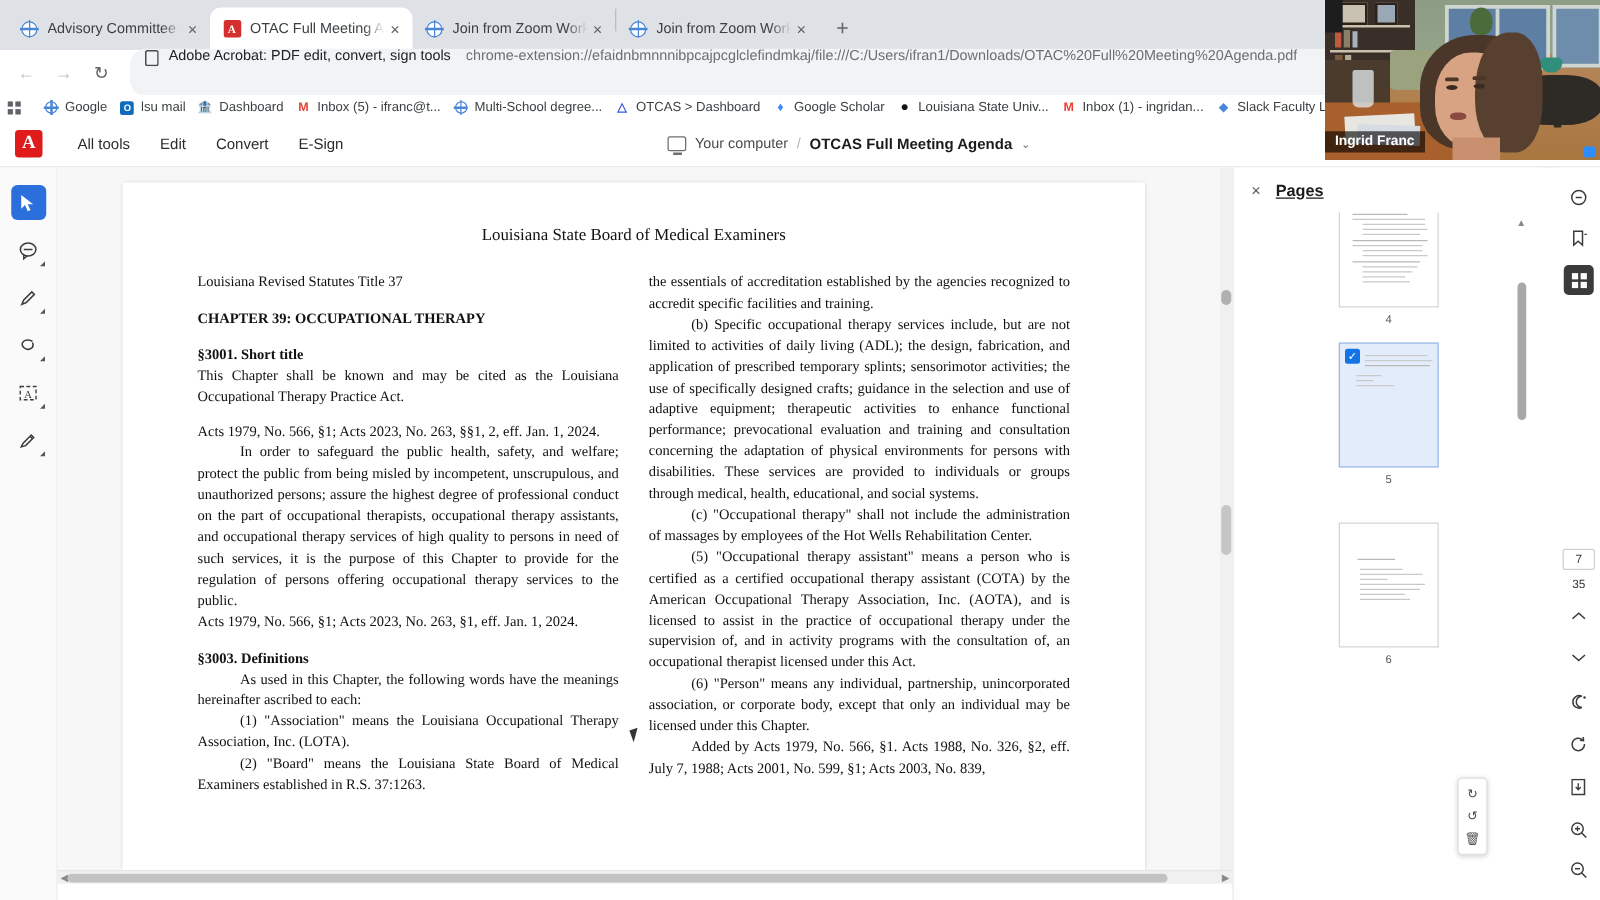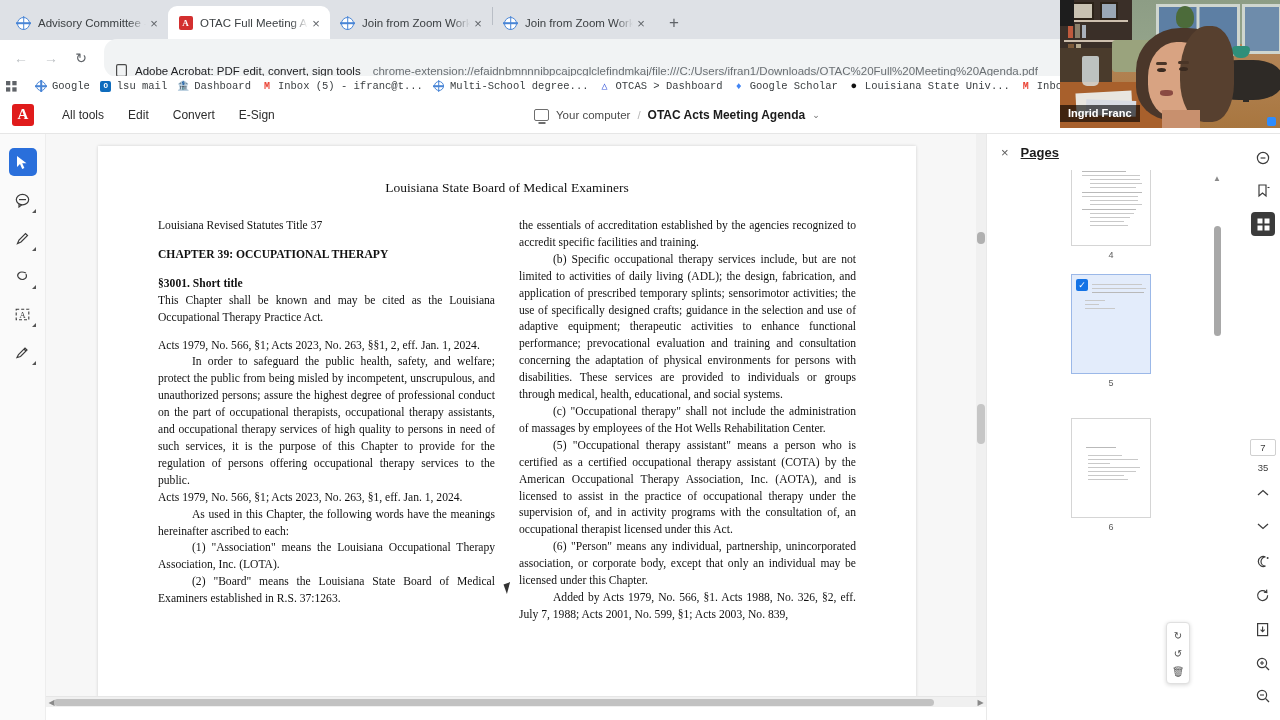--- a/index.html
+++ b/index.html
@@ -82,36 +82,35 @@
   }
   .navbtn {
     width: 26px; height: 26px; margin-right: 4px;
     display: flex; align-items: center; justify-content: center;
     color: #5f6368; font-size: 14px; border-radius: 50%;
   }
   .navbtn.dim { color: #bcc0c4; }
   .omnibox {
     flex: 1 1 auto; height: 38px; margin-left: 6px;
     background: #f1f3f4; border-radius: 13px;
-    display: flex; align-items: flex-end; padding: 0 10px;
+    display: flex; align-items: flex-start; padding: 0 10px;
     font-size: 11.5px; color: #202124; overflow: hidden;
   }
   .omni-icon {
     width: 14px; height: 14px; margin-right: 7px; flex: 0 0 14px;
     display: flex; align-items: center; justify-content: center;
   }
   .omni-ext { color: #202124; white-space: nowrap; font-size: 11.5px; }
   .omni-url { color: #6a6f73; white-space: nowrap; font-size: 11.5px; margin-left: 12px; overflow: hidden; }
 
   
   .bookmarks {
     position: absolute; top: 76px; left: 0; width: 1280px; height: 20px;
     background: #ffffff; display: flex; align-items: center; padding: 0 6px;
     overflow: hidden;
-    font-family: Liberation Mono, monospace;
   }
   .bm-apps { width: 22px; height: 16px; display: flex; align-items: center; justify-content: center; margin-right: 3px; }
   .bm-divider { width: 1px; height: 13px; background: #dadce0; margin: 0 5px; }
   .bm {
     display: flex; align-items: center; height: 18px;
     padding: 0 5px; font-size: 10.5px; color: #3c4043; white-space: nowrap;
     border-radius: 3px;
   }
   .bm .bmi { width: 12px; height: 12px; margin-right: 5px; flex: 0 0 12px; display: flex; align-items:center; justify-content:center; }
   .sq { width: 11px; height: 11px; border-radius: 2px; display:flex; align-items:center; justify-content:center; color:#fff; font-size:7.5px; font-weight:bold; }
@@ -482,21 +481,21 @@
     <div class="acro-menu">
       <div class="acro-menu-item">All tools</div>
       <div class="acro-menu-item">Edit</div>
       <div class="acro-menu-item">Convert</div>
       <div class="acro-menu-item">E-Sign</div>
     </div>
     <div class="acro-breadcrumb">
       <span class="mon"></span>
       <span>Your computer</span>
       <span class="bc-sep">/</span>
-      <span class="bc-file">OTAC Acts Meeting Agenda</span>
+      <span class="bc-file">OTCAS Full Meeting Agenda</span>
       <span class="bc-chev">⌄</span>
     </div>
   </div>
 
   <div class="left-rail">
     <div class="rail-btn active">
       <svg width="13" height="15" viewBox="0 0 13 15">
           <path d="M1 1 L1 12 L4 9 L6.2 14 L8.4 13 L6.2 8.3 L10.5 8.3 Z" fill="#ffffff"></path>
         </svg>
     </div>
@@ -542,20 +541,21 @@
       <div class="cols">
 
         <div class="col">
           <p>Louisiana Revised Statutes Title 37</p>
           <p class="hd sp">CHAPTER 39:  OCCUPATIONAL THERAPY</p>
           <p class="hd sp">§3001.  Short title</p>
           <p>This Chapter shall be known and may be cited as the Louisiana Occupational Therapy Practice Act.</p>
           <p class="sp2">Acts 1979, No. 566, §1; Acts 2023, No. 263, §§1, 2, eff. Jan. 1, 2024.</p>
           <p class="ind">In order to safeguard the public health, safety, and welfare; protect the public from being misled by incompetent, unscrupulous, and unauthorized persons; assure the highest degree of professional conduct on the part of occupational therapists, occupational therapy assistants, and occupational therapy services of high quality to persons in need of such services, it is the purpose of this Chapter to provide for the regulation of persons offering occupational therapy services to the public.</p>
           <p>Acts 1979, No. 566, §1; Acts 2023, No. 263, §1, eff. Jan. 1, 2024.</p>
+          <p class="hd sp">§3003.  Definitions</p>
           <p class="ind">As used in this Chapter, the following words have the meanings hereinafter ascribed to each:</p>
           <p class="ind">(1) "Association" means the Louisiana Occupational Therapy Association, Inc. (LOTA).</p>
           <p class="ind">(2) "Board" means the Louisiana State Board of Medical Examiners established in R.S. 37:1263.</p>
         </div>
 
         <div class="col">
           <p>the essentials of accreditation established by the agencies recognized to accredit specific facilities and training.</p>
           <p class="ind">(b) Specific occupational therapy services include, but are not limited to activities of daily living (ADL); the design, fabrication, and application of prescribed temporary splints; sensorimotor activities; the use of specifically designed crafts; guidance in the selection and use of adaptive equipment; therapeutic activities to enhance functional performance; prevocational evaluation and training and consultation concerning the adaptation of physical environments for persons with disabilities. These services are provided to individuals or groups through medical, health, educational, and social systems.</p>
           <p class="ind">(c) "Occupational therapy" shall not include the administration of massages by employees of the Hot Wells Rehabilitation Center.</p>
           <p class="ind">(5) "Occupational therapy assistant" means a person who is certified as a certified occupational therapy assistant (COTA) by the American Occupational Therapy Association, Inc. (AOTA), and is licensed to assist in the practice of occupational therapy under the supervision of, and in activity programs with the consultation of, an occupational therapist licensed under this Act.</p>

